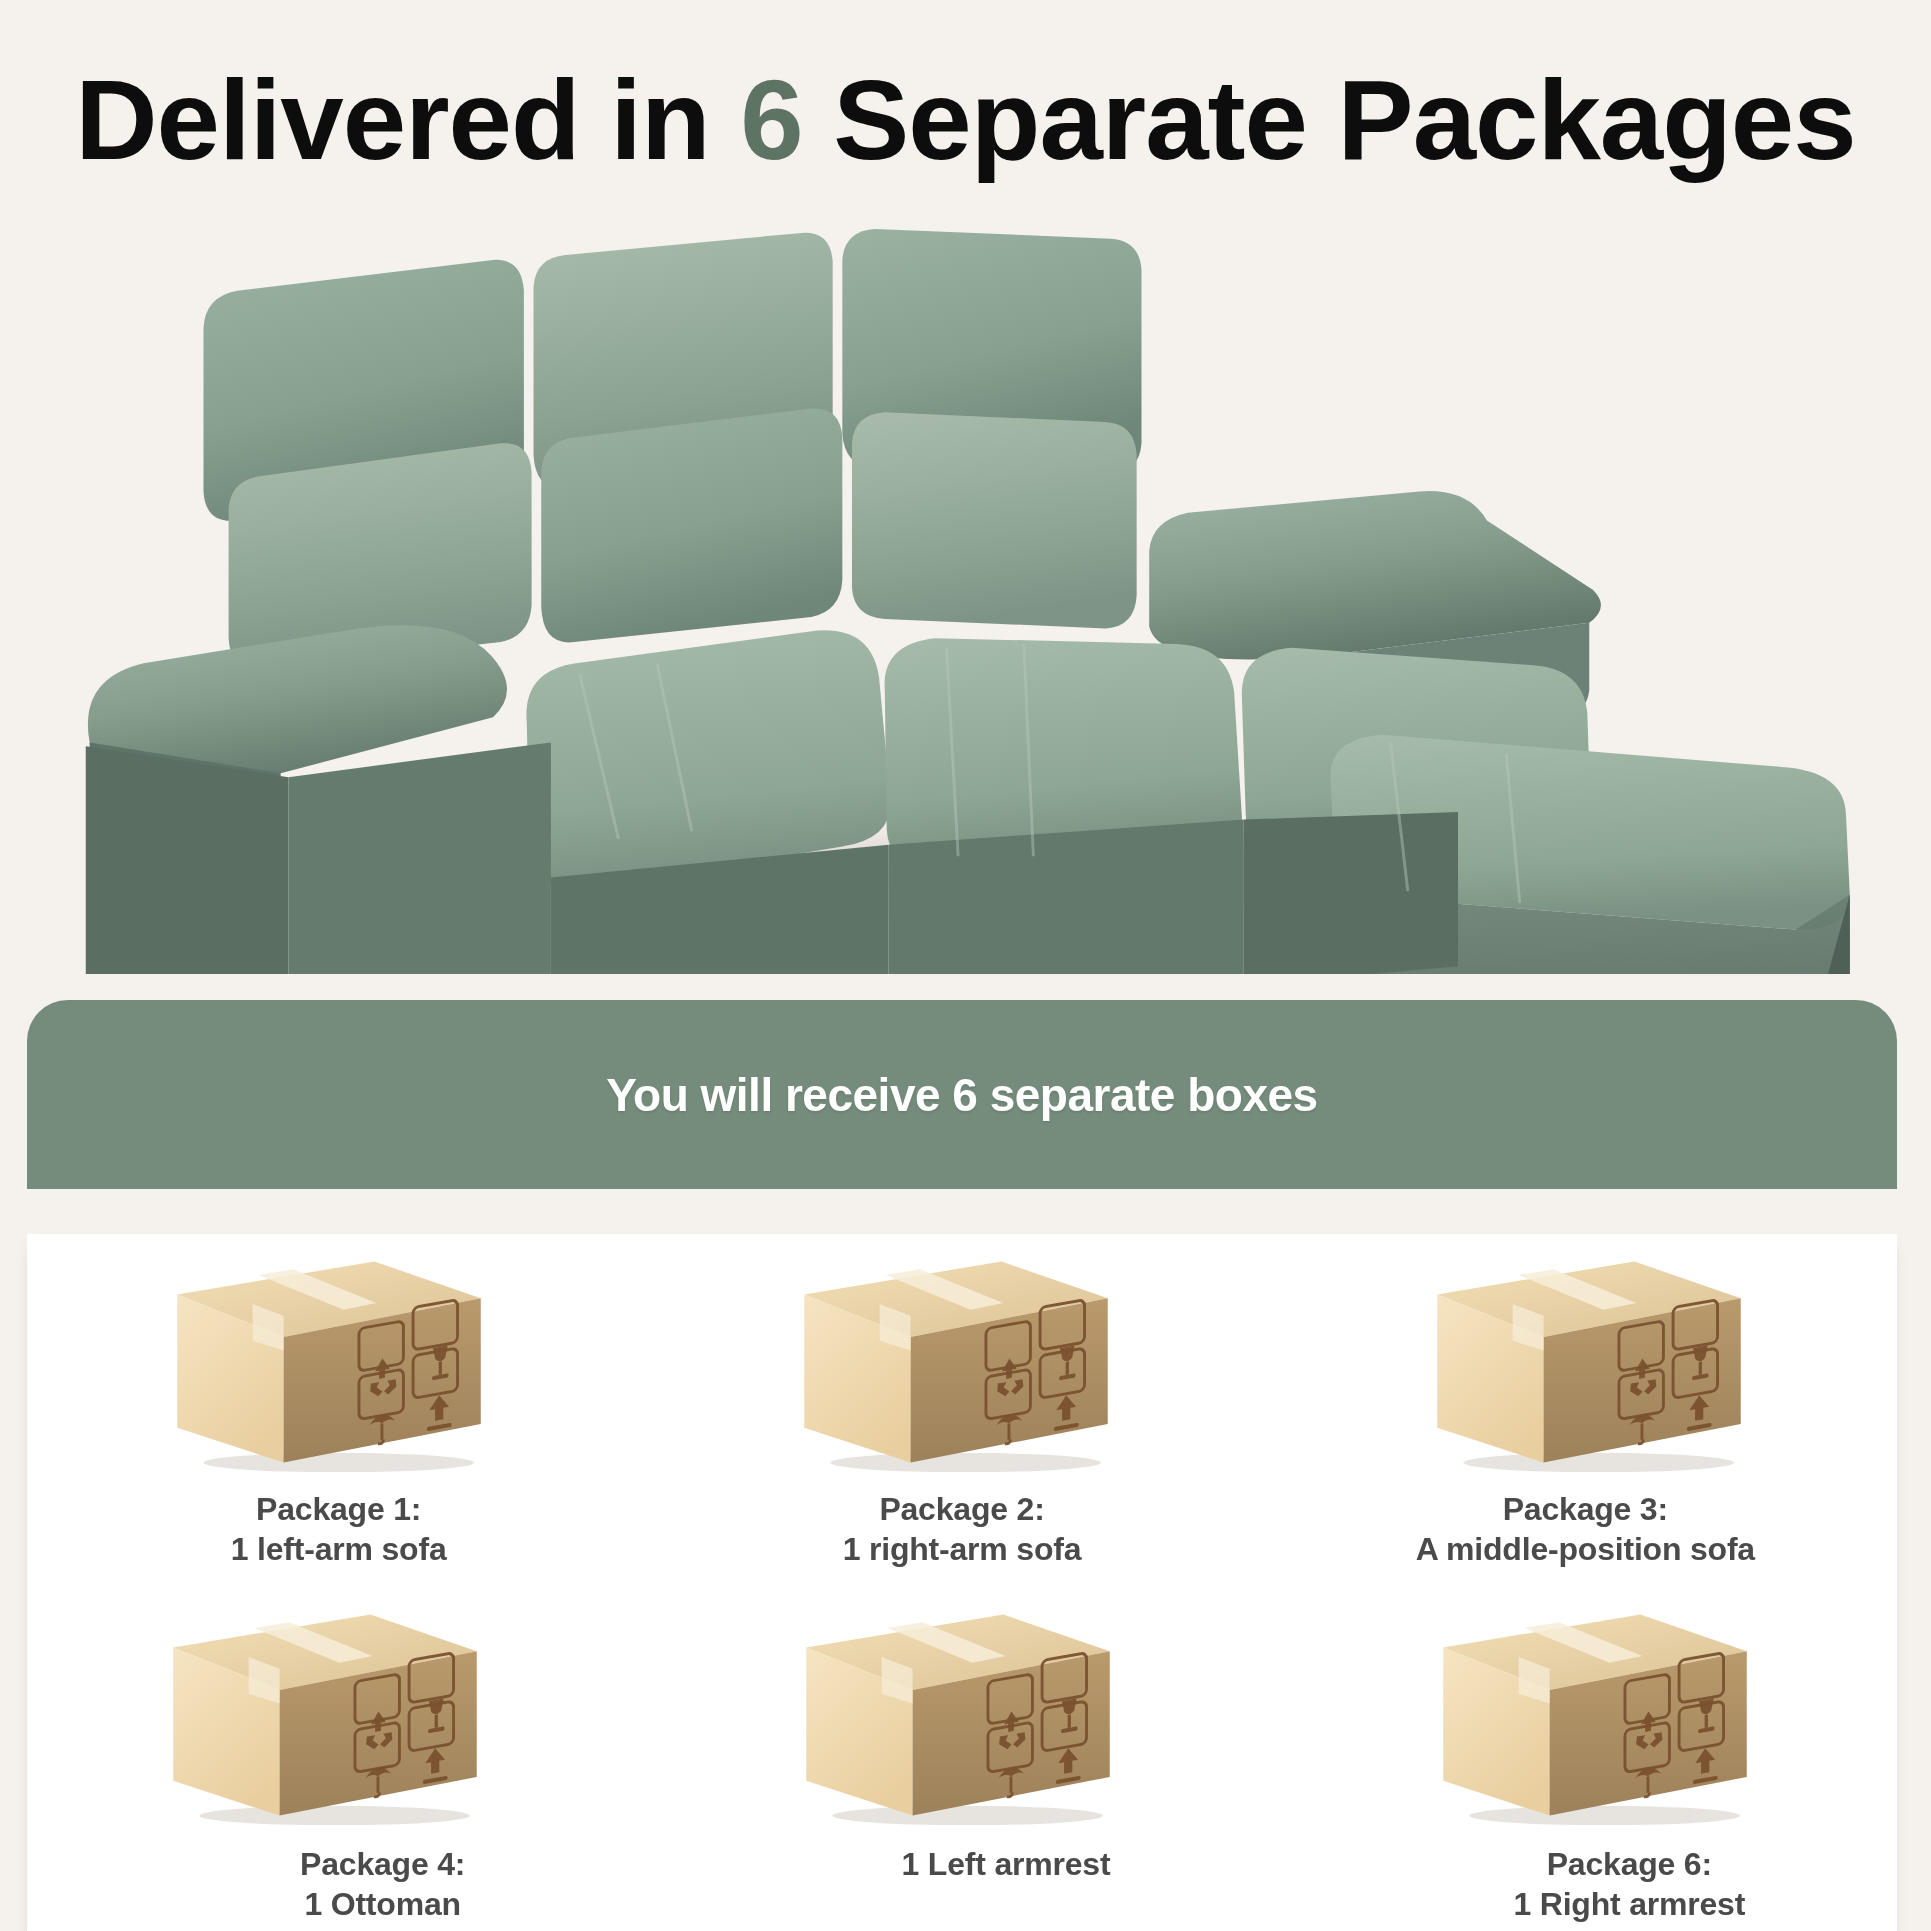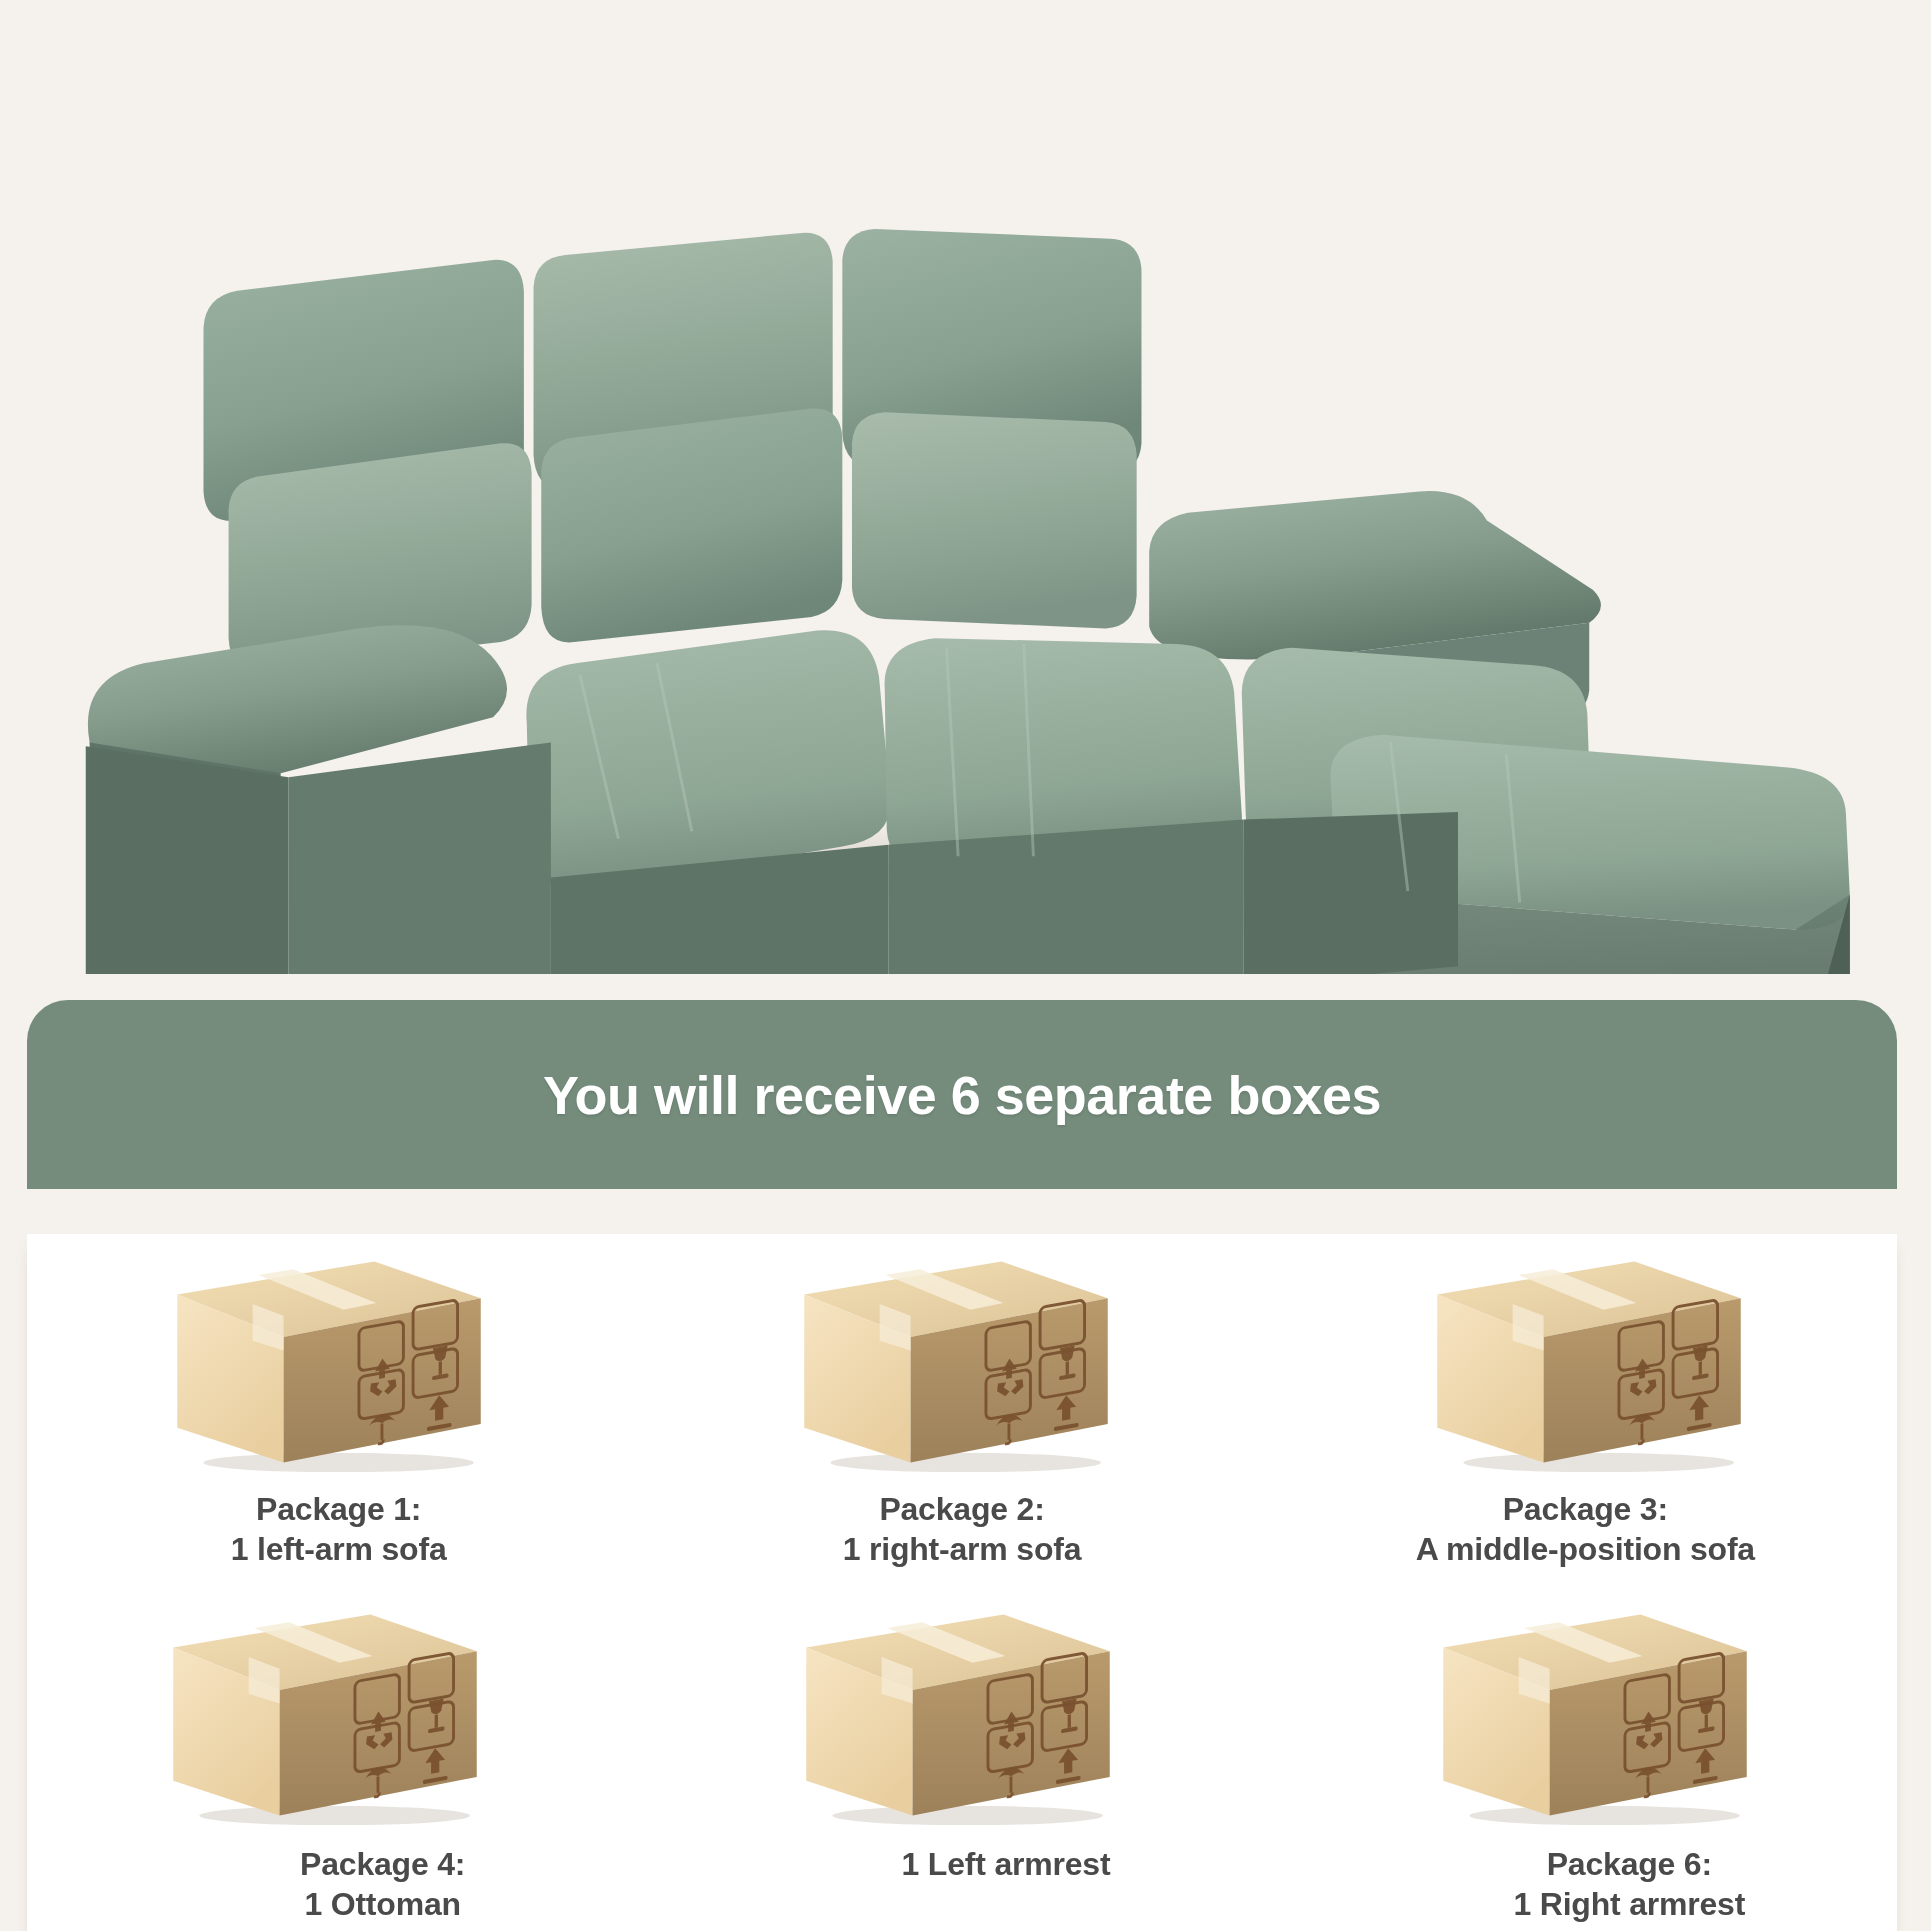--- a/index.html
+++ b/index.html
@@ -26,21 +26,21 @@
   .sofa-svg{position:absolute;left:0;top:0;width:1873px;height:772px;}
 
   
   .banner{
     position:absolute;left:27px;top:1000px;width:1870px;height:189px;
     background:#758c7c;
     border-radius:41px 41px 0 0;
     display:flex;align-items:center;justify-content:center;
   }
   .banner-text{
-    color:#ffffff;font-size:54px;font-weight:bold;letter-spacing:-0.5px;
+    color:#ffffff;font-size:46px;font-weight:bold;letter-spacing:-0.5px;
     text-align:center;white-space:nowrap;
     text-shadow:0 1.9px 2.9px rgba(0,0,0,.10);
   }
 
   
   .panel{
     position:absolute;left:27px;top:1190px;width:1870px;height:708px;
     background:#ffffff;
     box-shadow:0 9.7px 15.4px -5.8px rgba(120,110,100,.30);
     margin-top:44px;
@@ -74,20 +74,23 @@
   .cell-3 .box-holder{margin-left:3.9px;}
   .cell-4 .box-holder{margin-left:-13.5px;}
   .cell-5 .box-holder{margin-left:-3.9px;}
   .cell-6 .box-holder{margin-left:9.7px;}
 </style>
 </head>
 <body>
 
 <div class="page">
 
+  <div class="headline">
+    <span>Delivered in </span><span class="hl-accent">6</span><span> Separate Packages</span>
+  </div>
 
   <div class="hero">
     <div class="sofa-wrap">
       <svg class="sofa-svg" viewBox="0 0 1940 800" xmlns="http://www.w3.org/2000/svg">
         <defs>
           <linearGradient id="gFabLight" x1="0" y1="0" x2="0.2" y2="1">
             <stop offset="0%" stop-color="#a9bcac"></stop>
             <stop offset="55%" stop-color="#93a998"></stop>
             <stop offset="100%" stop-color="#7e9486"></stop>
           </linearGradient>

